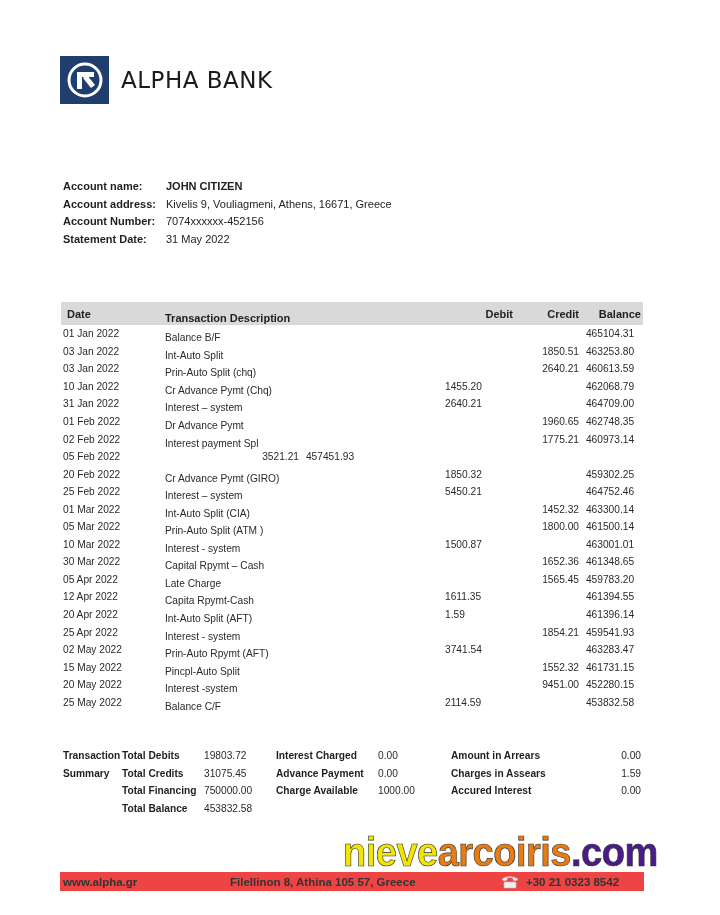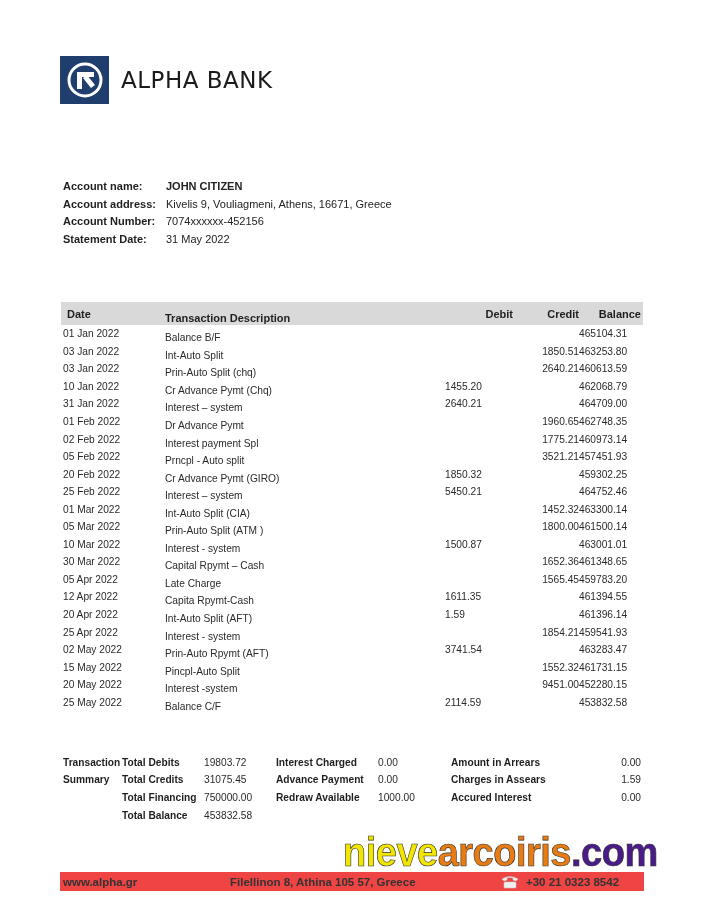--- a/index.html
+++ b/index.html
@@ -16,28 +16,28 @@
     .info-value { color: #222; }
     .info-value.bold { font-weight: bold; }
 
     .tx-table { position: absolute; left: 61px; top: 302px; width: 582px; font-size: 10.2px; }
     .tx-head { display: flex; background: #d9d9d9; height: 23px; align-items: center; font-weight: bold; font-size: 11px; color: #1f1f1f; }
     .tx-row { display: flex; height: 17.55px; align-items: center; color: #2a2a2a; }
     .c-date { width: 104px; padding-left: 2px; }
     .c-desc { width: 280px; margin-top: 8px; }
     .c-debit { width: 68px; text-align: left; }
     .c-credit { width: 66px; text-align: right; }
-    .c-bal { width: 62px; text-align: left; }
+    .c-bal { width: 62px; text-align: center; }
     .tx-head .c-date { padding-left: 6px; }
     .tx-head .c-debit { text-align: right; padding-right: 0; }
     .tx-head .c-credit { text-align: right; }
     .tx-head .c-bal { text-align: right; }
 
     .summary { position: absolute; left: 63px; top: 750px; font-size: 10.2px; }
-    .sum-row { display: flex; height: 17.7px; align-items: flex-end; }
+    .sum-row { display: flex; height: 17.7px; align-items: flex-start; }
     .s-title { width: 59px; font-weight: bold; color: #1f1f1f; }
     .s-label1 { width: 82px; font-weight: bold; color: #1f1f1f; }
     .s-val1 { width: 72px; color: #2a2a2a; }
     .s-label2 { width: 102px; font-weight: bold; color: #1f1f1f; }
     .s-val2 { width: 73px; color: #2a2a2a; }
     .s-label3 { width: 118px; font-weight: bold; color: #1f1f1f; }
     .s-val3 { width: 72px; text-align: right; color: #2a2a2a; }
 
     .footer { position: absolute; left: 60px; top: 872px; width: 584px; height: 19px; background: #ef4444; display: flex; align-items: center; font-size: 11.5px; font-weight: bold; color: #333; }
     .f-web { width: 170px; padding-left: 3px; }
@@ -137,21 +137,20 @@
       </div>
       <div class="tx-row">
         <span class="c-date">02 Feb 2022</span>
         <span class="c-desc">Interest payment Spl</span>
         <span class="c-debit"></span>
         <span class="c-credit">1775.21</span>
         <span class="c-bal">460973.14</span>
       </div>
       <div class="tx-row">
         <span class="c-date">05 Feb 2022</span>
-        <span class="c-desc">Prncpl  - Auto split</span>
         <span class="c-debit"></span>
         <span class="c-credit">3521.21</span>
         <span class="c-bal">457451.93</span>
       </div>
       <div class="tx-row">
         <span class="c-date">20 Feb 2022</span>
         <span class="c-desc">Cr Advance Pymt (GIRO)</span>
         <span class="c-debit">1850.32</span>
         <span class="c-credit"></span>
         <span class="c-bal">459302.25</span>
@@ -266,21 +265,21 @@
     <span class="s-val1">31075.45</span>
     <span class="s-label2">Advance Payment</span>
     <span class="s-val2">0.00</span>
     <span class="s-label3">Charges in Assears</span>
     <span class="s-val3">1.59</span>
   </div>
   <div class="sum-row">
     <span class="s-title"></span>
     <span class="s-label1">Total Financing</span>
     <span class="s-val1">750000.00</span>
-    <span class="s-label2">Redraw Available</span>
+    <span class="s-label2">Charge Available</span>
     <span class="s-val2">1000.00</span>
     <span class="s-label3">Accured Interest</span>
     <span class="s-val3">0.00</span>
   </div>
   <div class="sum-row">
     <span class="s-title"></span>
     <span class="s-label1">Total Balance</span>
     <span class="s-val1">453832.58</span>
   </div>
 </div>

